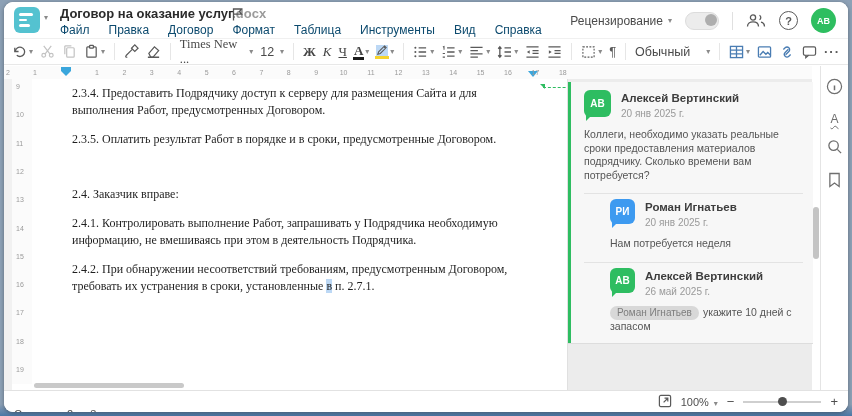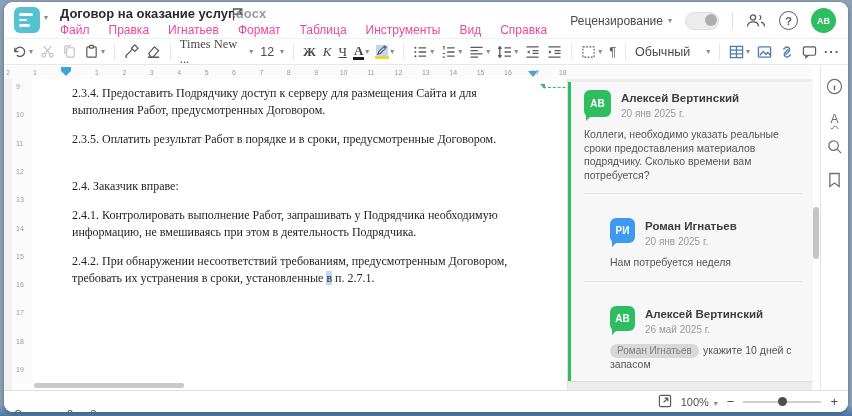--- a/index.html
+++ b/index.html
@@ -8,21 +8,21 @@
   
   .header{position:absolute;left:0;top:0;width:100%;height:36px;background:#fff;}
   .logo{position:absolute;left:10px;top:5px;width:26px;height:26px;border-radius:6px;background:#54c2d0;display:flex;flex-direction:column;justify-content:center;gap:3px;padding-left:5px;box-sizing:border-box;}
   .logo i{display:block;height:2.5px;background:#fff;border-radius:2px;}
   .logo i:nth-child(1){width:14px}.logo i:nth-child(2){width:8px}.logo i:nth-child(3){width:11px}
   .logo-caret{position:absolute;left:40px;top:12px;}
   .caret{font-size:8px;color:#8a8a8a;line-height:1;}
   .title-wrap{position:absolute;left:56px;top:4px;font-size:13px;font-weight:bold;color:#2b2b2b;white-space:nowrap;}
   .title-ext{color:#9b9b9b;font-weight:bold;}
   .flag{position:absolute;left:228px;top:5px;color:#555;}
-  .menubar{position:absolute;left:56px;top:21px;display:flex;gap:19px;font-size:12px;color:#ec4899;white-space:nowrap;}
+  .menubar{position:absolute;left:56px;top:21px;display:flex;gap:19px;font-size:12px;color:#0c4a6e;white-space:nowrap;}
   .menubar span{cursor:default;}
   .header-right{position:absolute;right:12px;top:6px;display:flex;align-items:center;gap:13px;}
   .review{font-size:12px;color:#4a4a4a;display:flex;align-items:center;gap:5px;}
   .toggle{width:32px;height:16px;border-radius:9px;background:#ececec;border:1px solid #dcdcdc;position:relative;}
   .toggle .knob{position:absolute;right:1px;top:1px;width:12px;height:12px;border-radius:50%;background:#aeaeae;}
   .vdiv{width:1px;height:18px;background:#e0e0e0;}
   .icon-btn{color:#5a5a5a;display:flex;align-items:center;justify-content:center;}
   .help-circle{width:17px;height:17px;border:1.4px solid #5a5a5a;border-radius:50%;font-size:11px;font-weight:bold;color:#5a5a5a;display:flex;align-items:center;justify-content:center;}
   .avatar-top{width:25px;height:25px;border-radius:50%;background:#2ebe60;color:#fff;font-size:9px;font-weight:bold;display:flex;align-items:center;justify-content:center;}
   
@@ -51,37 +51,37 @@
   .mark-left .bar{width:10px;height:4px;background:#3aa6dc;}
   .mark-left .tri{width:0;height:0;border-left:5px solid transparent;border-right:5px solid transparent;border-top:5px solid #3aa6dc;}
   .mark-right{position:absolute;left:524px;top:5px;width:0;height:0;border-left:5px solid transparent;border-right:5px solid transparent;border-top:6px solid #3aa6dc;}
   .vruler{position:absolute;left:8px;top:77px;width:20px;height:305px;background:#fbfbfb;font-size:7px;color:#9a9a9a;}
   .vruler .num{position:absolute;left:4px;transform:translateY(-50%);}
   .left-edge{position:absolute;left:0;top:77px;width:8px;height:311px;background:#f1f1f1;}
   
   .docarea{position:absolute;left:28px;top:77px;width:535px;height:311px;background:#fff;overflow:hidden;}
   .page-text{position:absolute;left:40px;top:6px;width:467px;font-family:"Liberation Serif","DejaVu Serif",serif;font-size:12px;line-height:16.5px;color:#1f1f1f;}
   .page-text p{margin:0 0 13px 0;}
-  .page-text p.gap{margin-top:30px;}
+  .page-text p.gap{margin-top:38px;}
   .ins{text-decoration:underline;}
   .hl{background:#bcd8f5;}
   .change-line{position:absolute;left:511px;top:8px;width:52px;border-top:1.5px dashed #2ebd61;}
   .change-tick{position:absolute;left:508px;top:5px;width:0;height:0;border-top:5px solid #2ebd61;border-left:5px solid transparent;}
   .hscroll{position:absolute;left:30px;top:381px;width:150px;height:5px;border-radius:3px;background:#c9c9c9;}
   
   .comments{position:absolute;left:563px;top:77px;width:245px;height:311px;background:#ececec;border-left:1px solid #e0e0e0;box-sizing:border-box;}
   .thread{position:absolute;left:0;top:3px;width:245px;background:#f7f7f7;border-bottom:1px solid #ddd;padding:8px 10px 10px 16px;box-sizing:border-box;}
   .thread::before{content:'';position:absolute;left:0;top:0;bottom:0;width:3px;background:#2ebd61;}
   .cavatar{position:relative;width:27px;height:27px;border-radius:6px;background:var(--c);color:#fff;font-size:10px;font-weight:bold;display:flex;align-items:center;justify-content:center;flex:none;}
   .cavatar::after{content:'';position:absolute;left:2px;bottom:-4px;border:4px solid transparent;border-top:5px solid var(--c);border-left:4px solid var(--c);}
   .chead{display:flex;gap:10px;align-items:flex-start;}
   .cname{font-size:11.5px;font-weight:bold;color:#3d3d3d;line-height:13px;padding-top:2px;}
   .cdate{font-size:10px;color:#999;margin-top:3px;}
   .cbody{font-size:10.5px;color:#555;line-height:13.5px;margin-top:9px;}
-  .reply{margin-top:11px;border-top:1px solid #e3e3e3;padding-top:24px;}
+  .reply{margin-top:11px;border-top:1px solid #e3e3e3;padding-top:5px;}
   .reply .chead{margin-left:26px;}
   .reply .cbody{margin-left:26px;}
   .chip{display:inline-block;background:#d8d8d8;color:#7e7e7e;border-radius:9px;padding:1px 7px;font-size:10px;line-height:12px;margin-right:4px;}
   .vscroll{position:absolute;left:809px;top:205px;width:6px;height:52px;border-radius:3px;background:#c4c4c4;}
   
   .strip{position:absolute;left:816px;top:64px;width:28px;height:324px;background:#fff;border-left:1px solid #e4e4e4;display:flex;flex-direction:column;align-items:center;padding-top:12px;gap:13px;box-sizing:border-box;color:#6f6f6f;}
   .spell{font-size:12px;color:#6f6f6f;text-decoration:underline wavy 1px;text-underline-offset:2px;}
   
   .statusbar{position:absolute;left:0;bottom:0;width:100%;height:22px;background:#fff;border-top:1px solid #e2e2e2;display:flex;align-items:center;font-size:11px;color:#4e4e4e;padding:0 10px;box-sizing:border-box;}
   .sb-left{display:flex;gap:8px;margin-top:25px;}
@@ -107,21 +107,21 @@
       <span>Договор на оказание услуг</span><span class="title-ext">.docx</span>
     </div>
     <span class="flag">
       <svg width="11" height="13" viewBox="0 0 11 13" fill="none" stroke="currentColor" stroke-width="1.3">
           <path d="M1.5 12.5V1h8l-2 2.6 2 2.6h-8"></path>
         </svg>
     </span>
     <div class="menubar">
       <span>Файл</span>
       <span>Правка</span>
-      <span>Игнатьев</span>
+      <span>Договор</span>
       <span>Формат</span>
       <span>Таблица</span>
       <span>Инструменты</span>
       <span>Вид</span>
       <span>Справка</span>
     </div>
     <div class="header-right">
       <div class="review">
         <span>Рецензирование</span>
         <span class="caret">▾</span>

